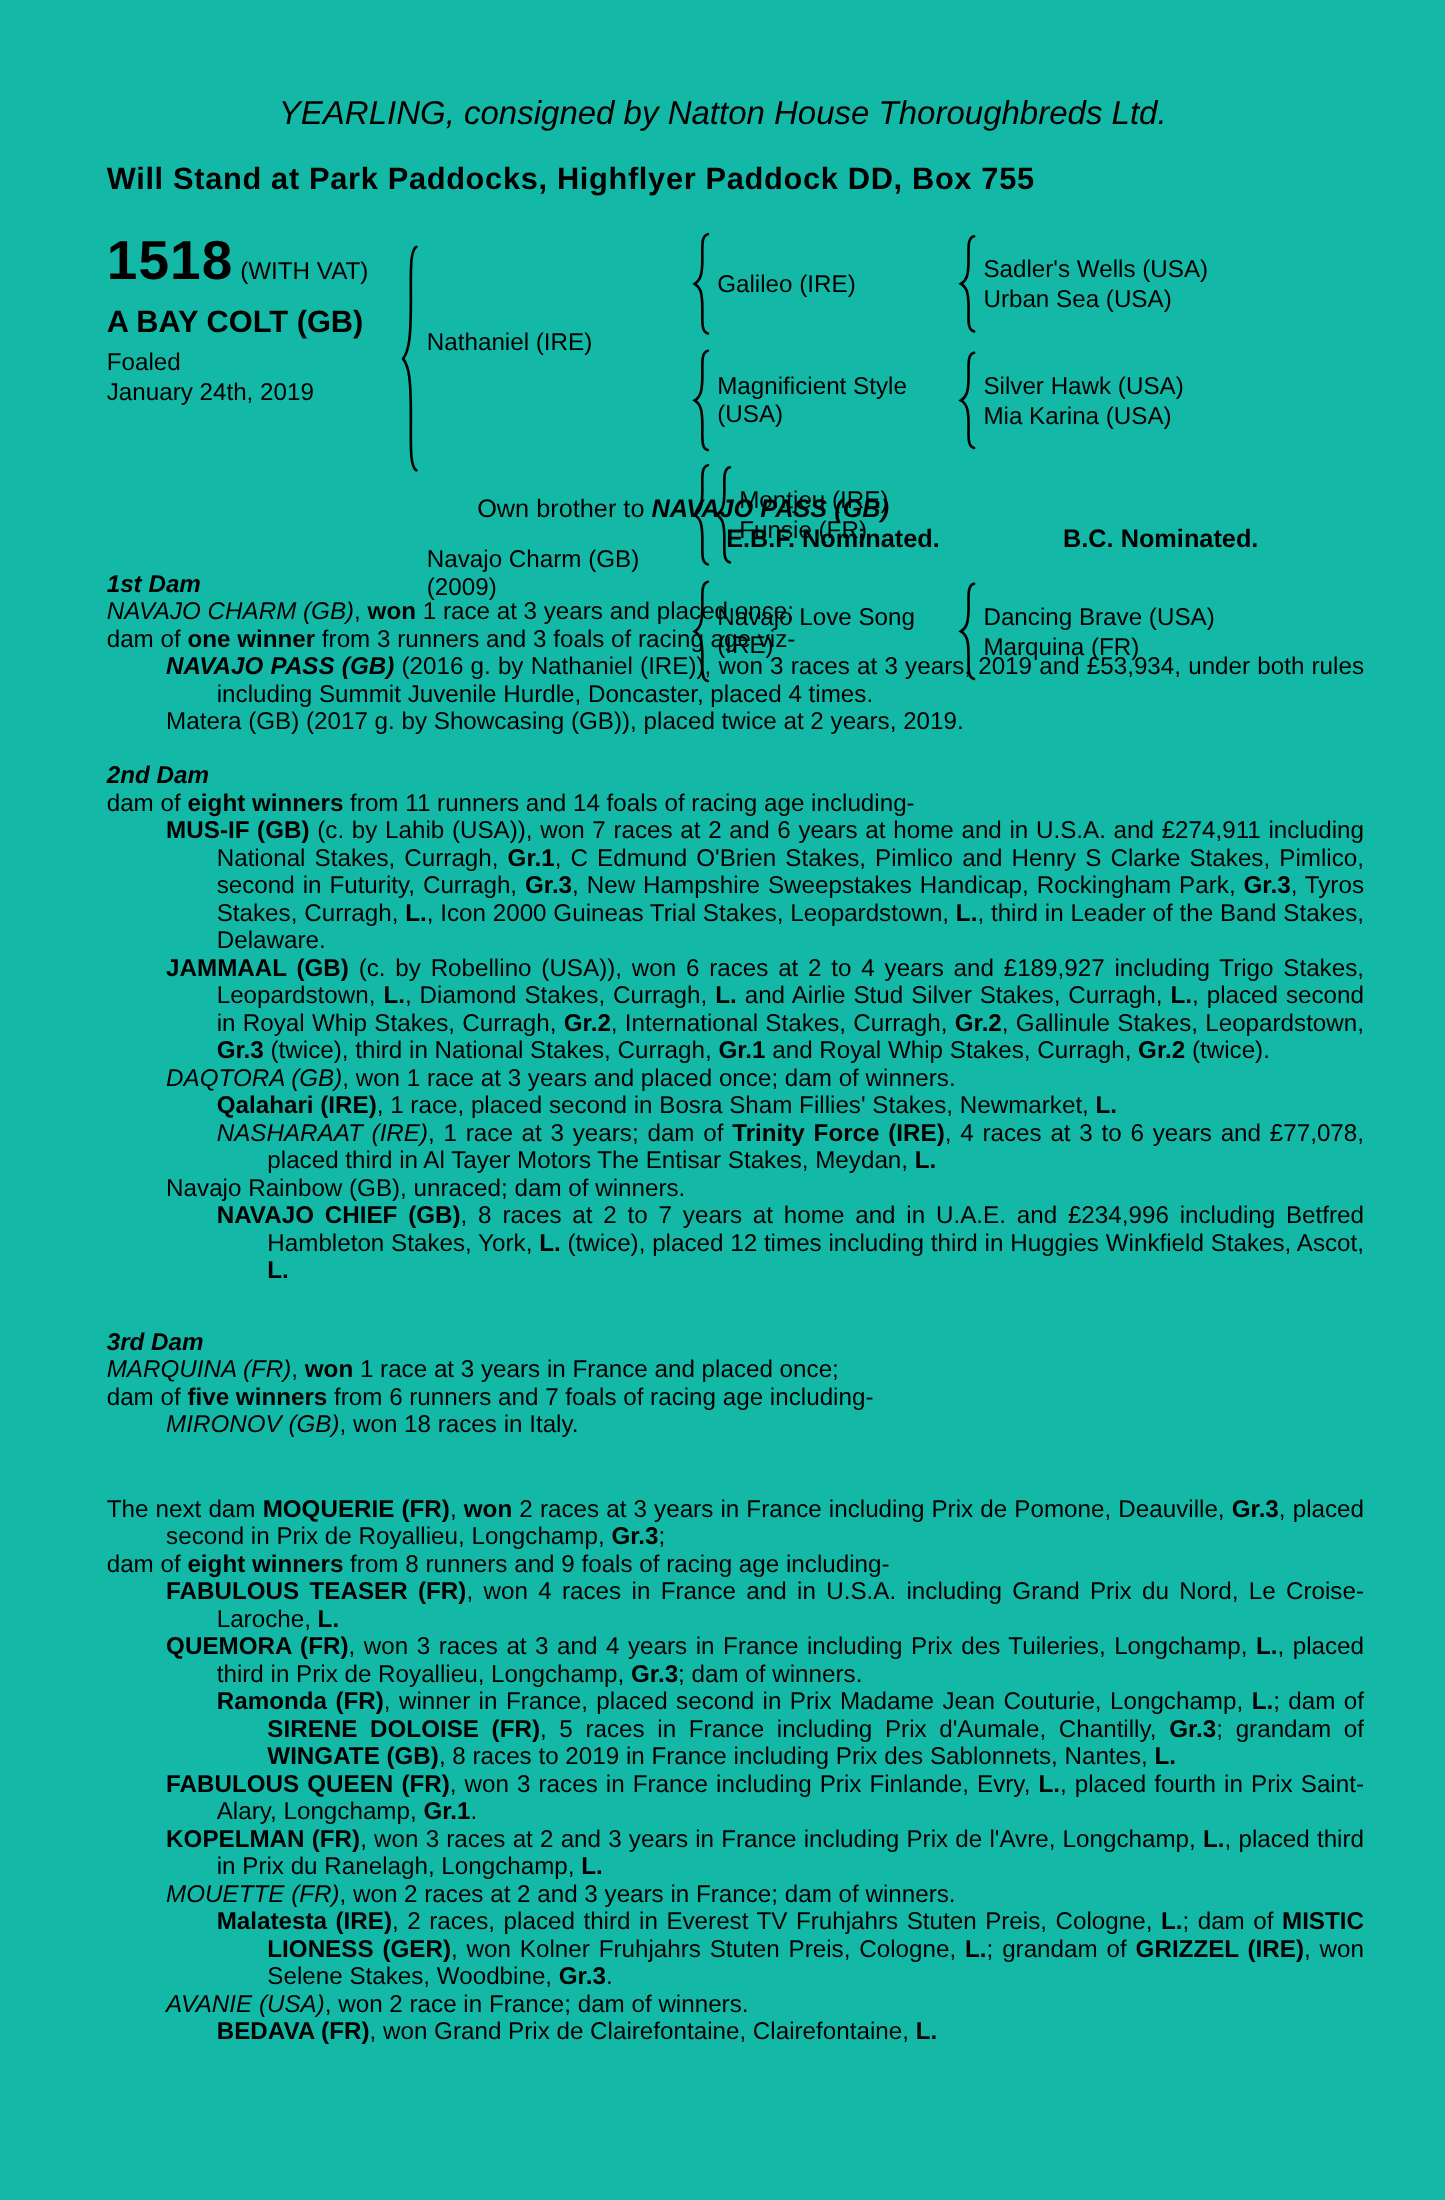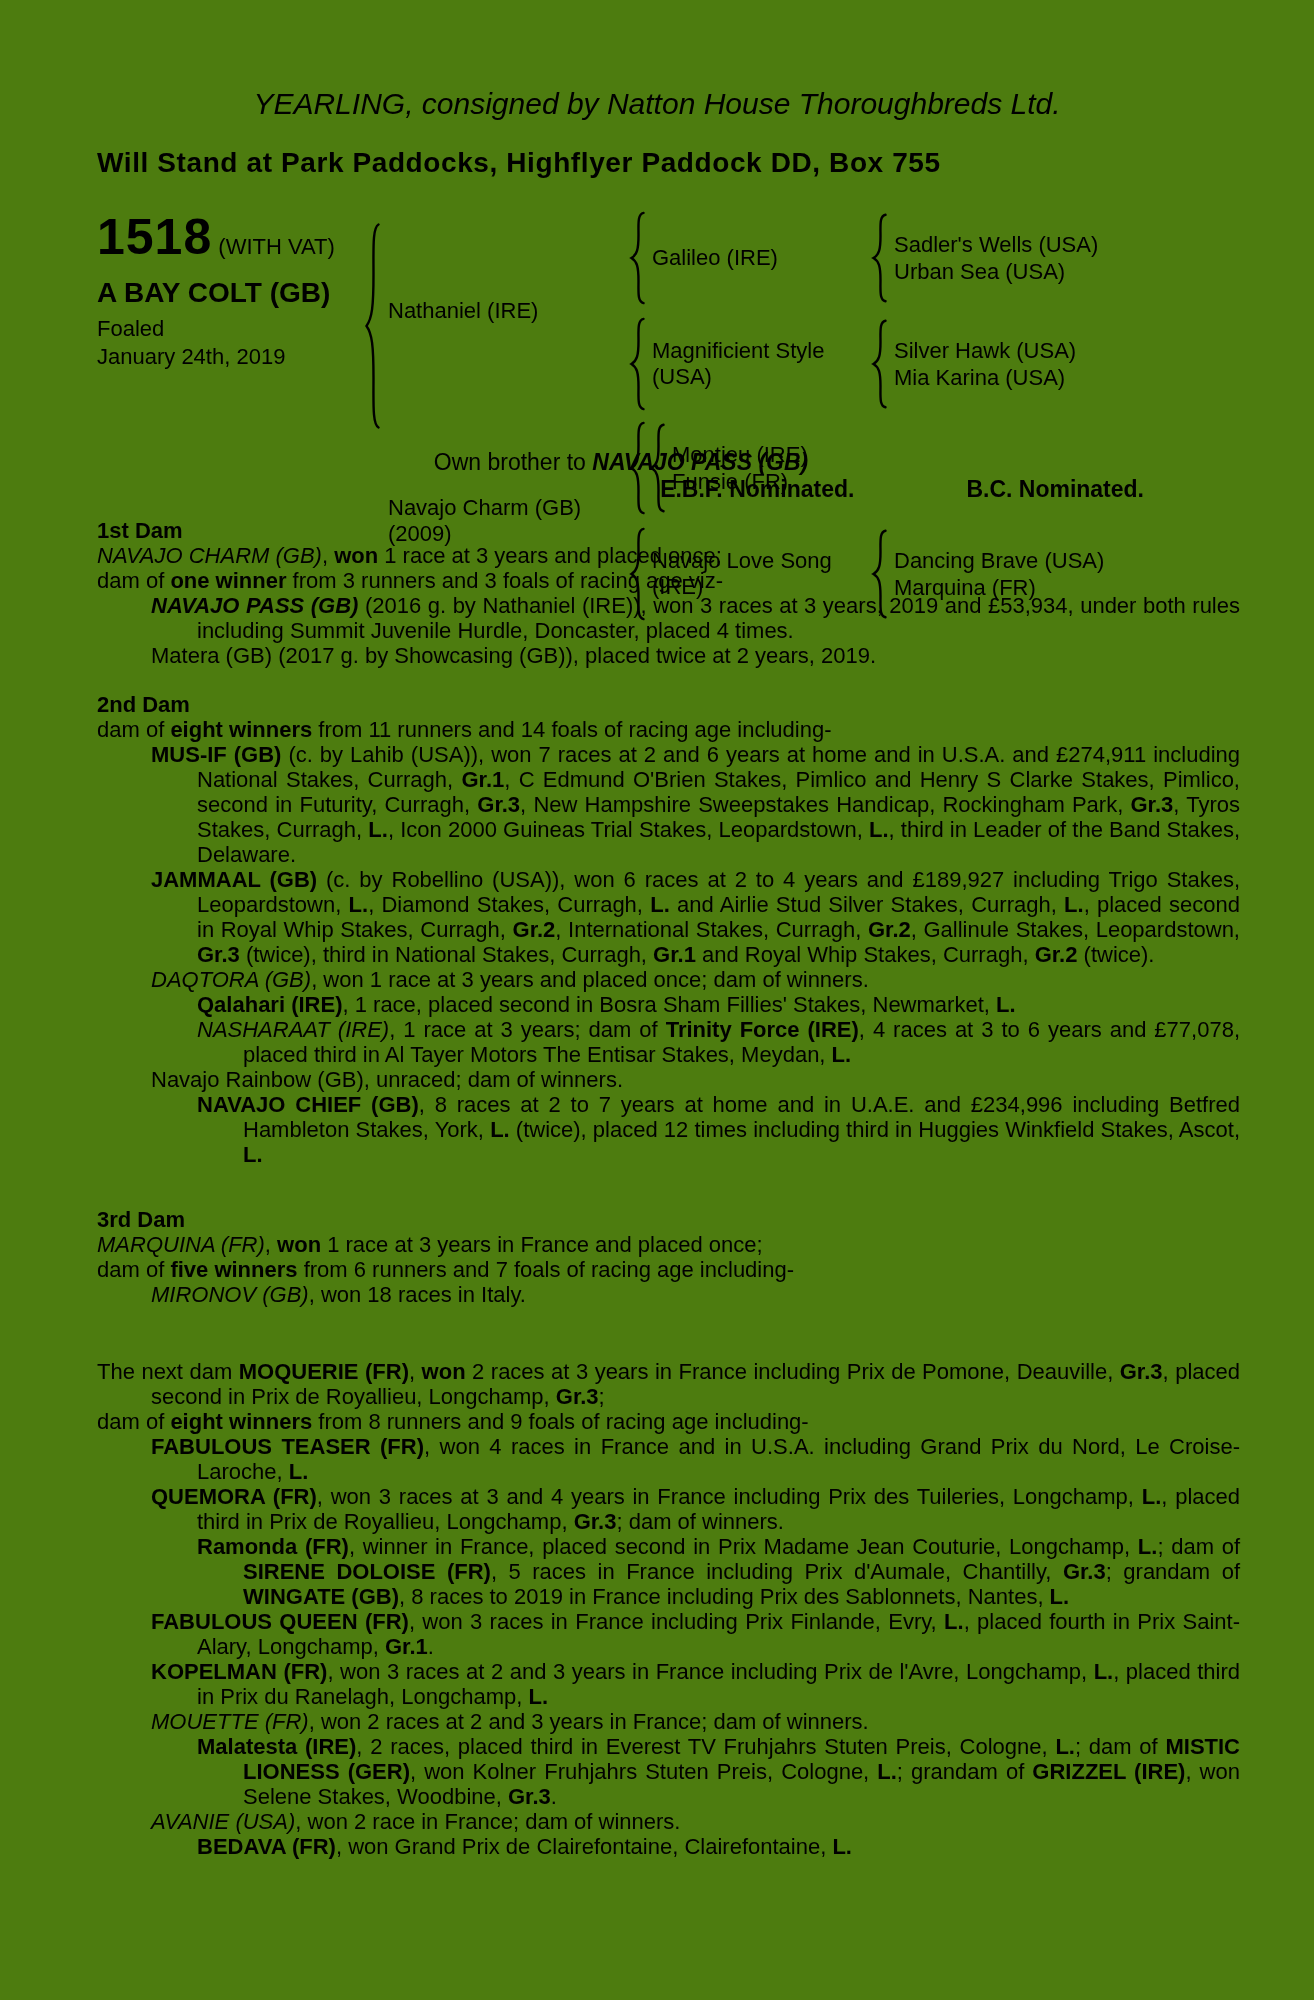--- a/index.html
+++ b/index.html
@@ -1,19 +1,19 @@
 <!DOCTYPE html>
 <html><head>
 <meta charset="utf-8">
 <style>
   html,body{margin:0;padding:0;background:#888;}
   .page{
     position:relative;
     width:1314px;height:2000px;
-    background:#4d7c0f;
+    background:#14b8a6;
     color:#000;
     font-family:"Liberation Sans",sans-serif;
     font-size:22px;line-height:25px;
     box-sizing:border-box;
     padding-top:88px;
     margin:0 auto;
     overflow:hidden;
   }
   .b{font-weight:700;}
   .i{font-style:italic;}
@@ -71,21 +71,21 @@
   .own-brother{margin-top:4px;text-align:center;padding-right:72px;font-size:23px;}
   .nominations{margin-top:2px;text-align:right;padding-right:170px;font-size:23px;}
   .nom-sep{display:inline-block;width:112px;}
 
   
   .catalogue-body{padding-left:97px;padding-right:74px;}
   .section.sp-first{margin-top:16px;}
   .section.sp-n{margin-top:24px;}
   .section.sp-l{margin-top:40px;}
   .section.sp-xl{margin-top:52px;}
-  .sec-heading{font-weight:700;}
+  .sec-heading{font-weight:700;font-style:italic;}
   .para{text-align:justify;}
   .ind0{padding-left:54px;text-indent:-54px;}
   .ind1{padding-left:100px;text-indent:-46px;}
   .ind2{padding-left:146px;text-indent:-46px;}
 </style>
 </head>
 <body>
 
 <div class="page">
 

